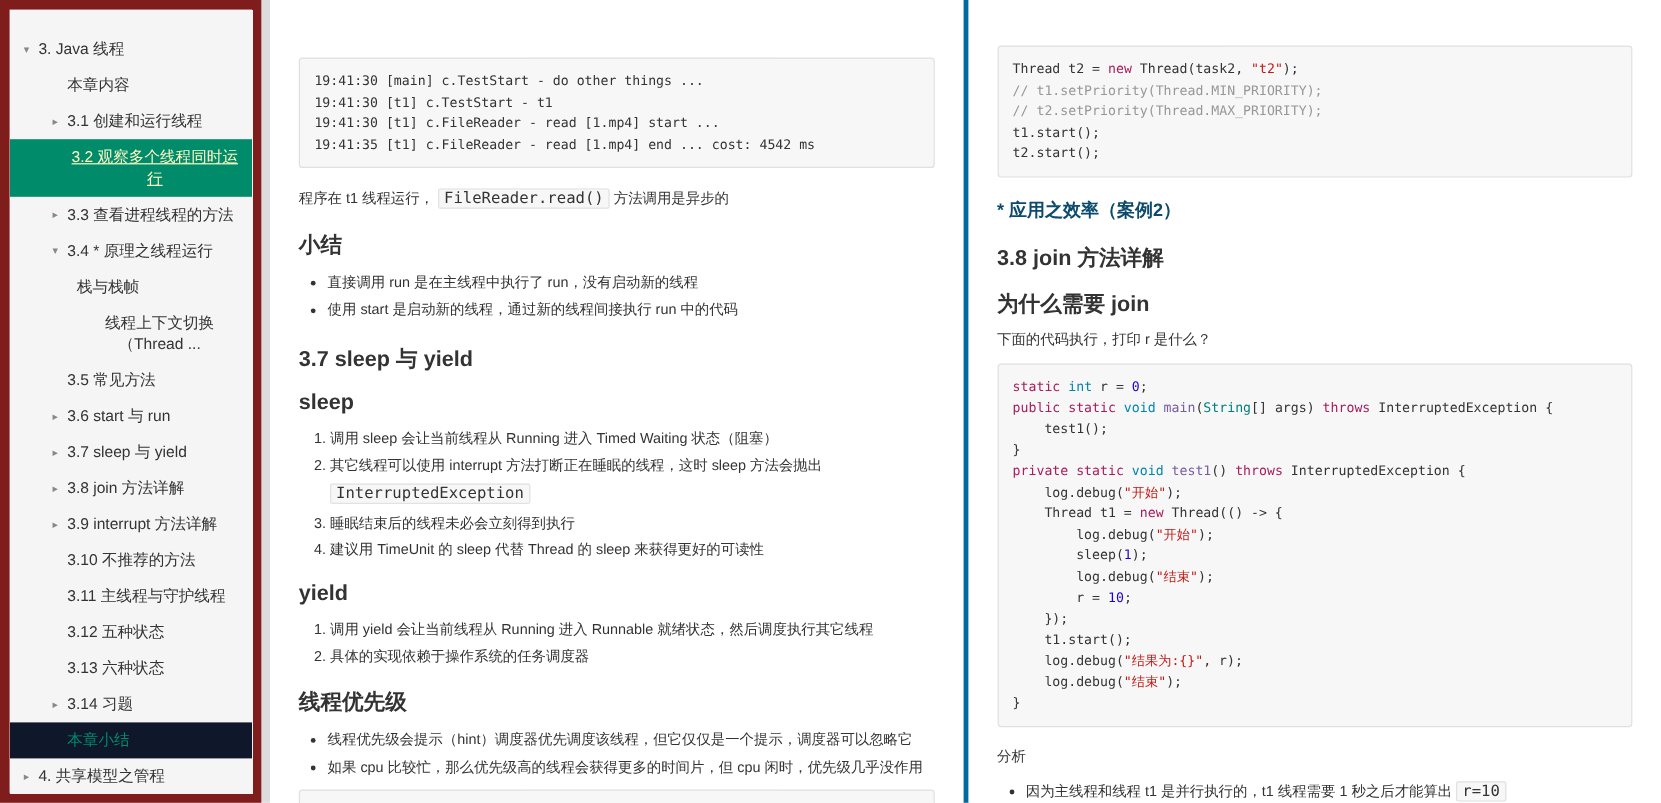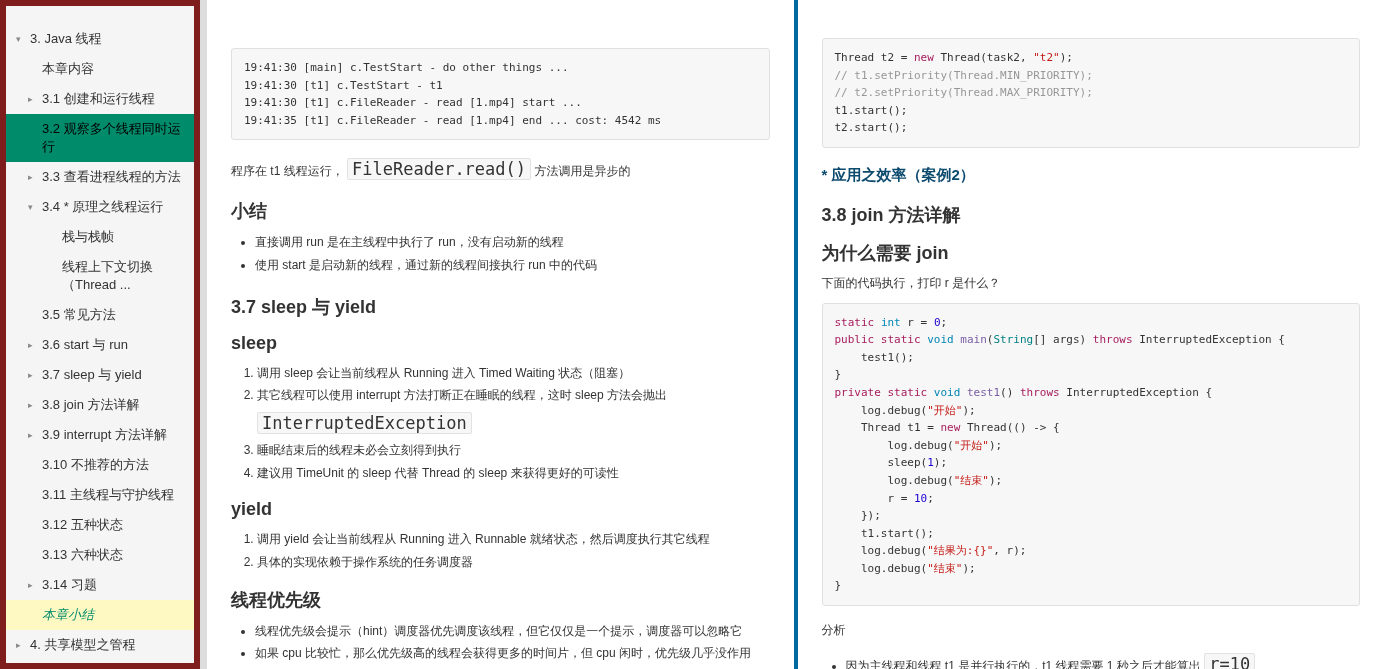--- a/index.html
+++ b/index.html
@@ -1,37 +1,37 @@
 <!DOCTYPE html>
 <html><head>
 <meta charset="utf-8">
 <style>
 * { margin: 0; padding: 0; box-sizing: border-box; }
 body { font-family: -apple-system, "Helvetica Neue", Arial, sans-serif; font-size: 13px; color: #333; background: #fff; display: flex; height: 669px; }
-.sidebar { width: 200px; background: #f5f5f5; border: 6px solid #7f1d1d; overflow-y: auto; flex-shrink: 0; padding-top: 18px; }
+.sidebar { width: 218px; background: #f5f5f5; border: 8px solid #7f1d1d; overflow-y: auto; flex-shrink: 0; padding-top: 18px; text-align: center; }
 .nav-item { display: flex; align-items: center; padding: 6px 8px 6px 24px; cursor: pointer; color: #333; font-size: 13px; line-height: 18px; }
 .nav-item.level-1 { padding-left: 24px; font-weight: 400; }
-.nav-item.level-2 { padding-left: 36px; }
+.nav-item.level-2 { padding-left: 48px; }
 .nav-item.level-3 { padding-left: 56px; }
 .nav-item.has-children::before { content: "▸"; font-size: 9px; color: #888; margin-right: 6px; margin-left: -14px; width: 8px; }
 .nav-item.expanded::before { content: "▾"; }
-.nav-item.active { background: #008b6b; color: #000000; }
-.nav-item.highlight { background: #fef9c3; color: #008b6b; font-style: italic; }
+.nav-item.active { background: #008b6b; color: #fef9c3; text-decoration: underline; }
+.nav-item.highlight { background: #0f172a; color: #008b6b; }
 .divider { width: 7px; background: #ddd; flex-shrink: 0; }
 .panes { flex: 1; display: flex; }
 .pane { flex: 1; overflow-y: auto; padding: 0 24px 20px 24px; }
 .pane + .pane { border-left: 4px solid #0369a1; }
 .codeblock { background: #f7f7f7; border: 1px solid #e0e0e0; border-radius: 3px; padding: 10px 12px; font-family: Consolas, Menlo, monospace; font-size: 11px; line-height: 1.6; color: #333; white-space: pre; overflow-x: auto; margin: 8px 0 14px; }
 h2.sec { font-size: 18px; font-weight: 700; margin: 18px 0 10px; }
 h3.sub { font-size: 18px; font-weight: 700; margin: 14px 0 8px; }
 h2.green { color: #0c4a6e; font-size: 15px; font-weight: 700; margin: 18px 0 8px; }
 p { font-size: 12px; line-height: 1.8; margin: 6px 0; }
 ul.bullets { list-style: disc; padding-left: 24px; font-size: 12px; line-height: 1.9; }
 ol.nums { list-style: decimal; padding-left: 26px; font-size: 12px; line-height: 1.9; }
-.inline-code { background: #f7f7f7; border: 1px solid #e2e2e2; border-radius: 2px; padding: 0 4px; font-family: Consolas, Menlo, monospace; font-size: 17px; }
+.inline-code { background: #f7f7f7; border: 1px solid #e2e2e2; border-radius: 2px; padding: 0 4px; font-family: Consolas, Menlo, monospace; font-size: 13px; }
 .kw-blue { color: #0086b3; }
 .kw-red { color: #a71d5d; }
 .kw-teal { color: #008080; }
 .kw-purple { color: #795da3; margin-top: 24px; }
 .kw-str { color: #c41a16; }
 .kw-num { color: #1c00cf; }
 .cm { color: #969896; }
 </style>
 </head>
 <body>

